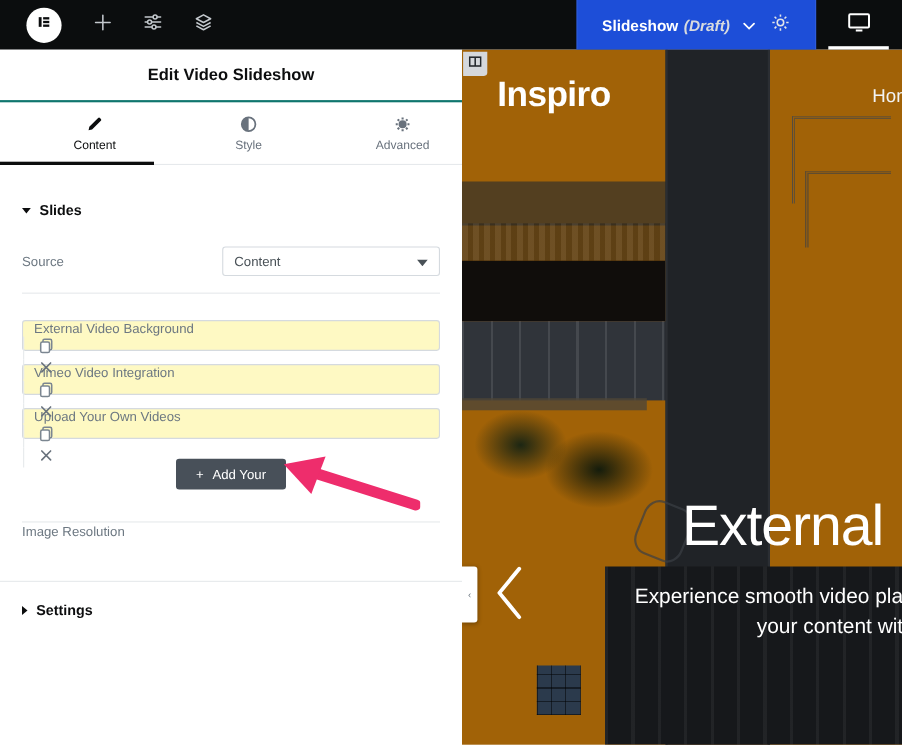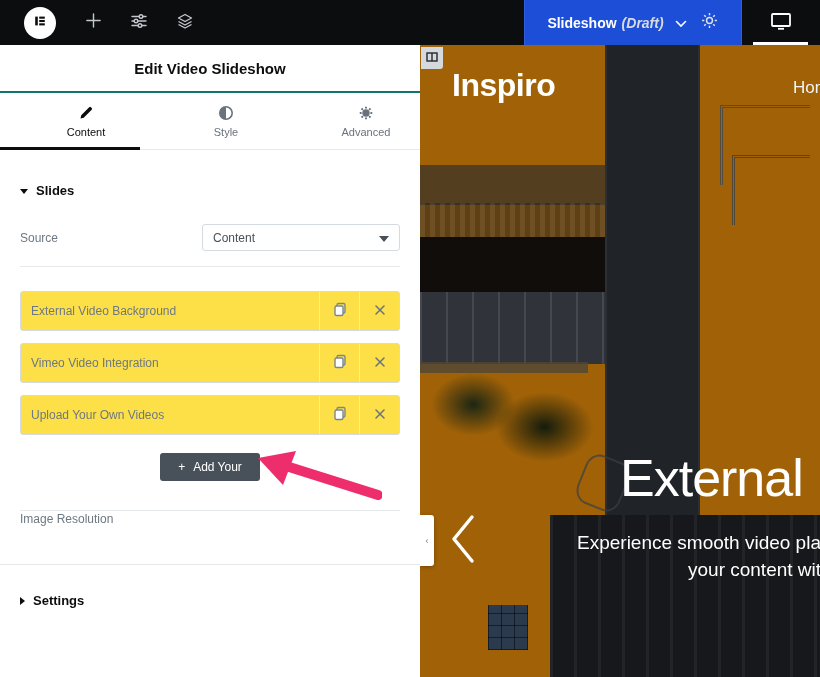--- a/index.html
+++ b/index.html
@@ -44,36 +44,36 @@
   .caret-right { width:0; height:0; border-top:4px solid transparent; border-bottom:4px solid transparent;
     border-left:5px solid #0c0d0e; }
   .ctl-row { display:flex; align-items:center; }
   .ctl-row.source { margin-top:26px; }
   .ctl-label { flex:1; font-size:12px; color:#6d7882; }
   .select { width:198px; height:27px; border:1px solid #d5dadf; border-radius:3px; background:#fff;
     display:flex; align-items:center; justify-content:space-between; padding:0 10px;
     font-size:12px; color:#495157; cursor:pointer; }
   .divider { height:1px; background:#e6e9ec; margin-top:15px; }
   .divider.d2 { margin-top:29px; }
-  .rep-item { height:40px; border:1px solid #d5dadf; border-radius:3px; display:flex;
-    align-items:stretch; background:#fde047; }
+  .rep-item { height:28px; border:1px solid #d5dadf; border-radius:3px; display:flex;
+    align-items:stretch; background:#fef9c3;flex-direction:column; }
   .rep-item.first { margin-top:24px; }
   .rep-item + .rep-item { margin-top:12px; }
   .rep-title { flex:1; display:flex; align-items:center; padding-left:10px; font-size:12px;
     color:#6d7882; cursor:pointer; }
   .rep-tool { width:40px; border-left:1px solid #e6e9ec; display:flex; align-items:center;
     justify-content:center; cursor:pointer; }
   .add-row { margin-top:18px; display:flex; justify-content:center; position:relative; }
   .add-btn { height:28px; min-width:100px; padding:0 14px; background:#485059; color:#fff;
     border:none; border-radius:3px; font-size:12px; font-family:inherit; display:flex;
     align-items:center; justify-content:center; gap:8px; cursor:pointer; }
   .arrow-annot { position:absolute; left:calc(50% + 46px); top:-4px; width:126px; height:52px;
     pointer-events:none; z-index:5; }
   .ctl-row.imgres { margin-top:1px; }
-  .section-settings { border-top:1px solid #e6e9ec; padding:29px 20px; }
+  .section-settings { border-top:1px solid #e6e9ec; padding:19px 20px; }
 
   
   .preview { position:absolute; left:420px; top:45px; width:400px; height:632px;
     background:#a16207; overflow:hidden; }
   .photo, .photo div { position:absolute; }
   .ph-roofedge { left:0; top:120px; width:195px; height:40px; background:#2a2c2e; opacity:.65; }
   .ph-facade { left:0; top:158px; width:190px; height:34px;
     background:repeating-linear-gradient(90deg,#45413c 0 5px,#27241f 5px 10px); opacity:.55; }
   .ph-court { left:0; top:192px; width:185px; height:55px; background:#100d0b; }
   .ph-roofgray { left:0; top:247px; width:190px; height:72px; background:#30343a;

